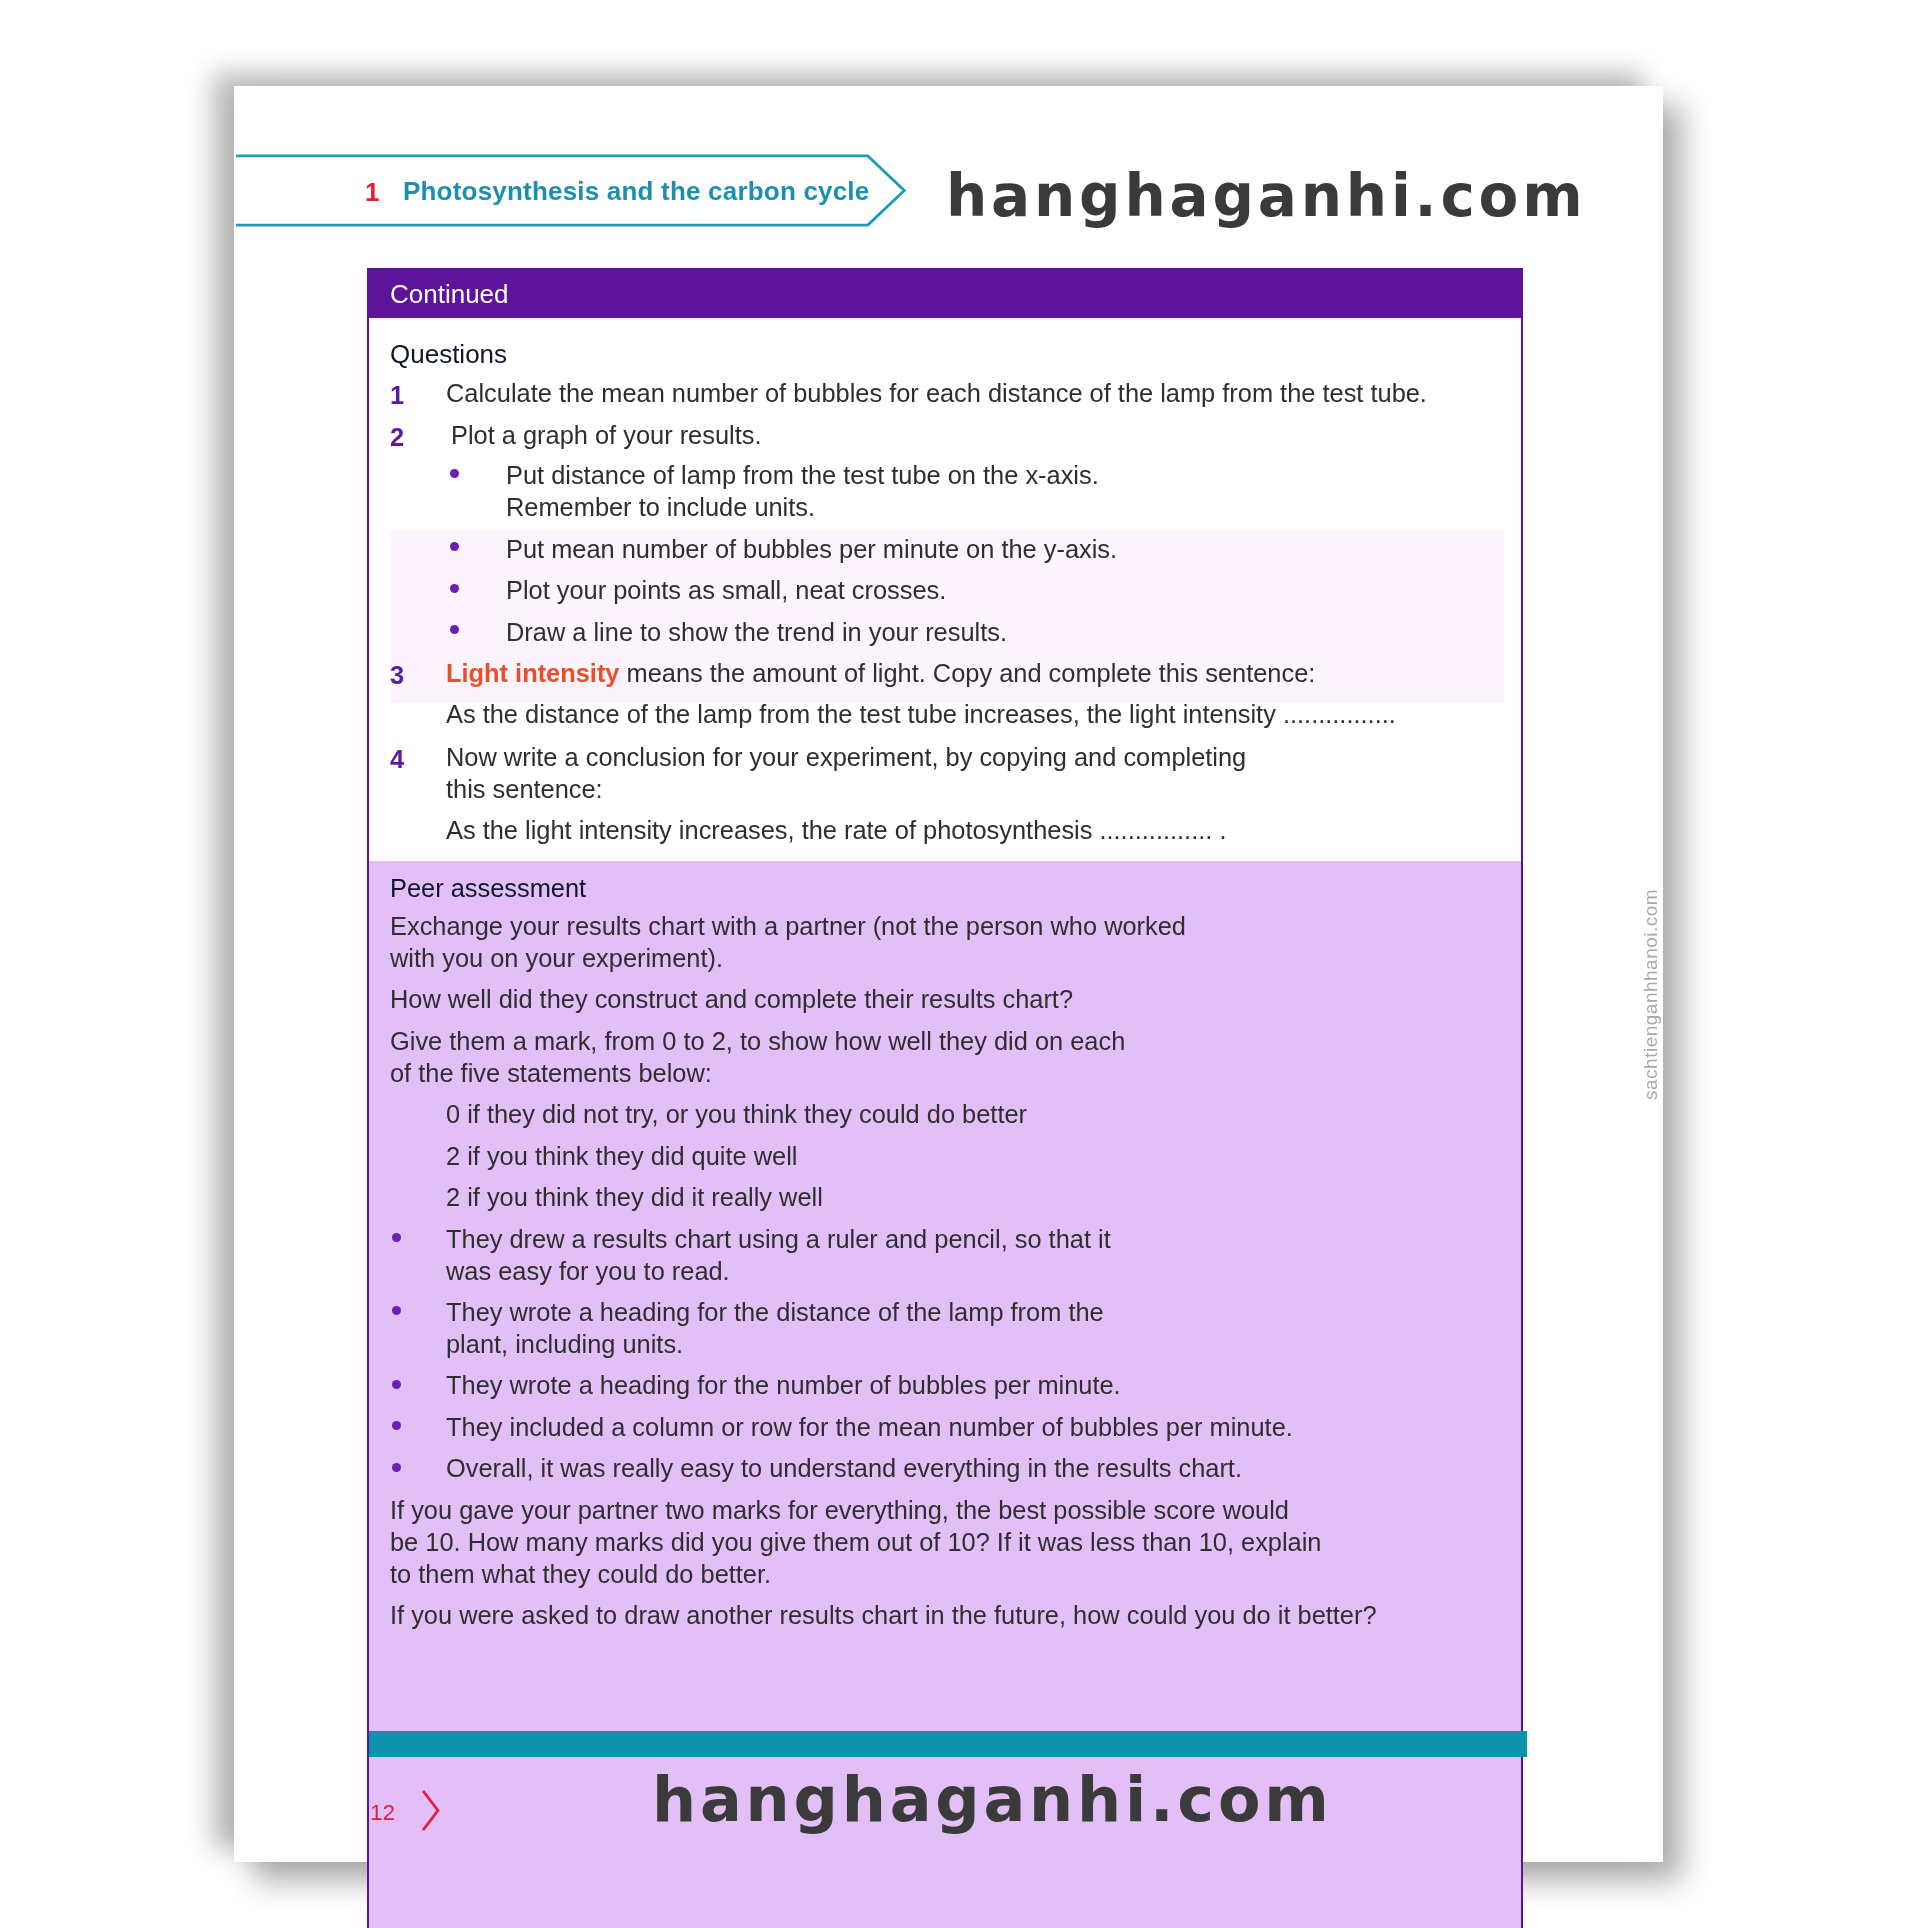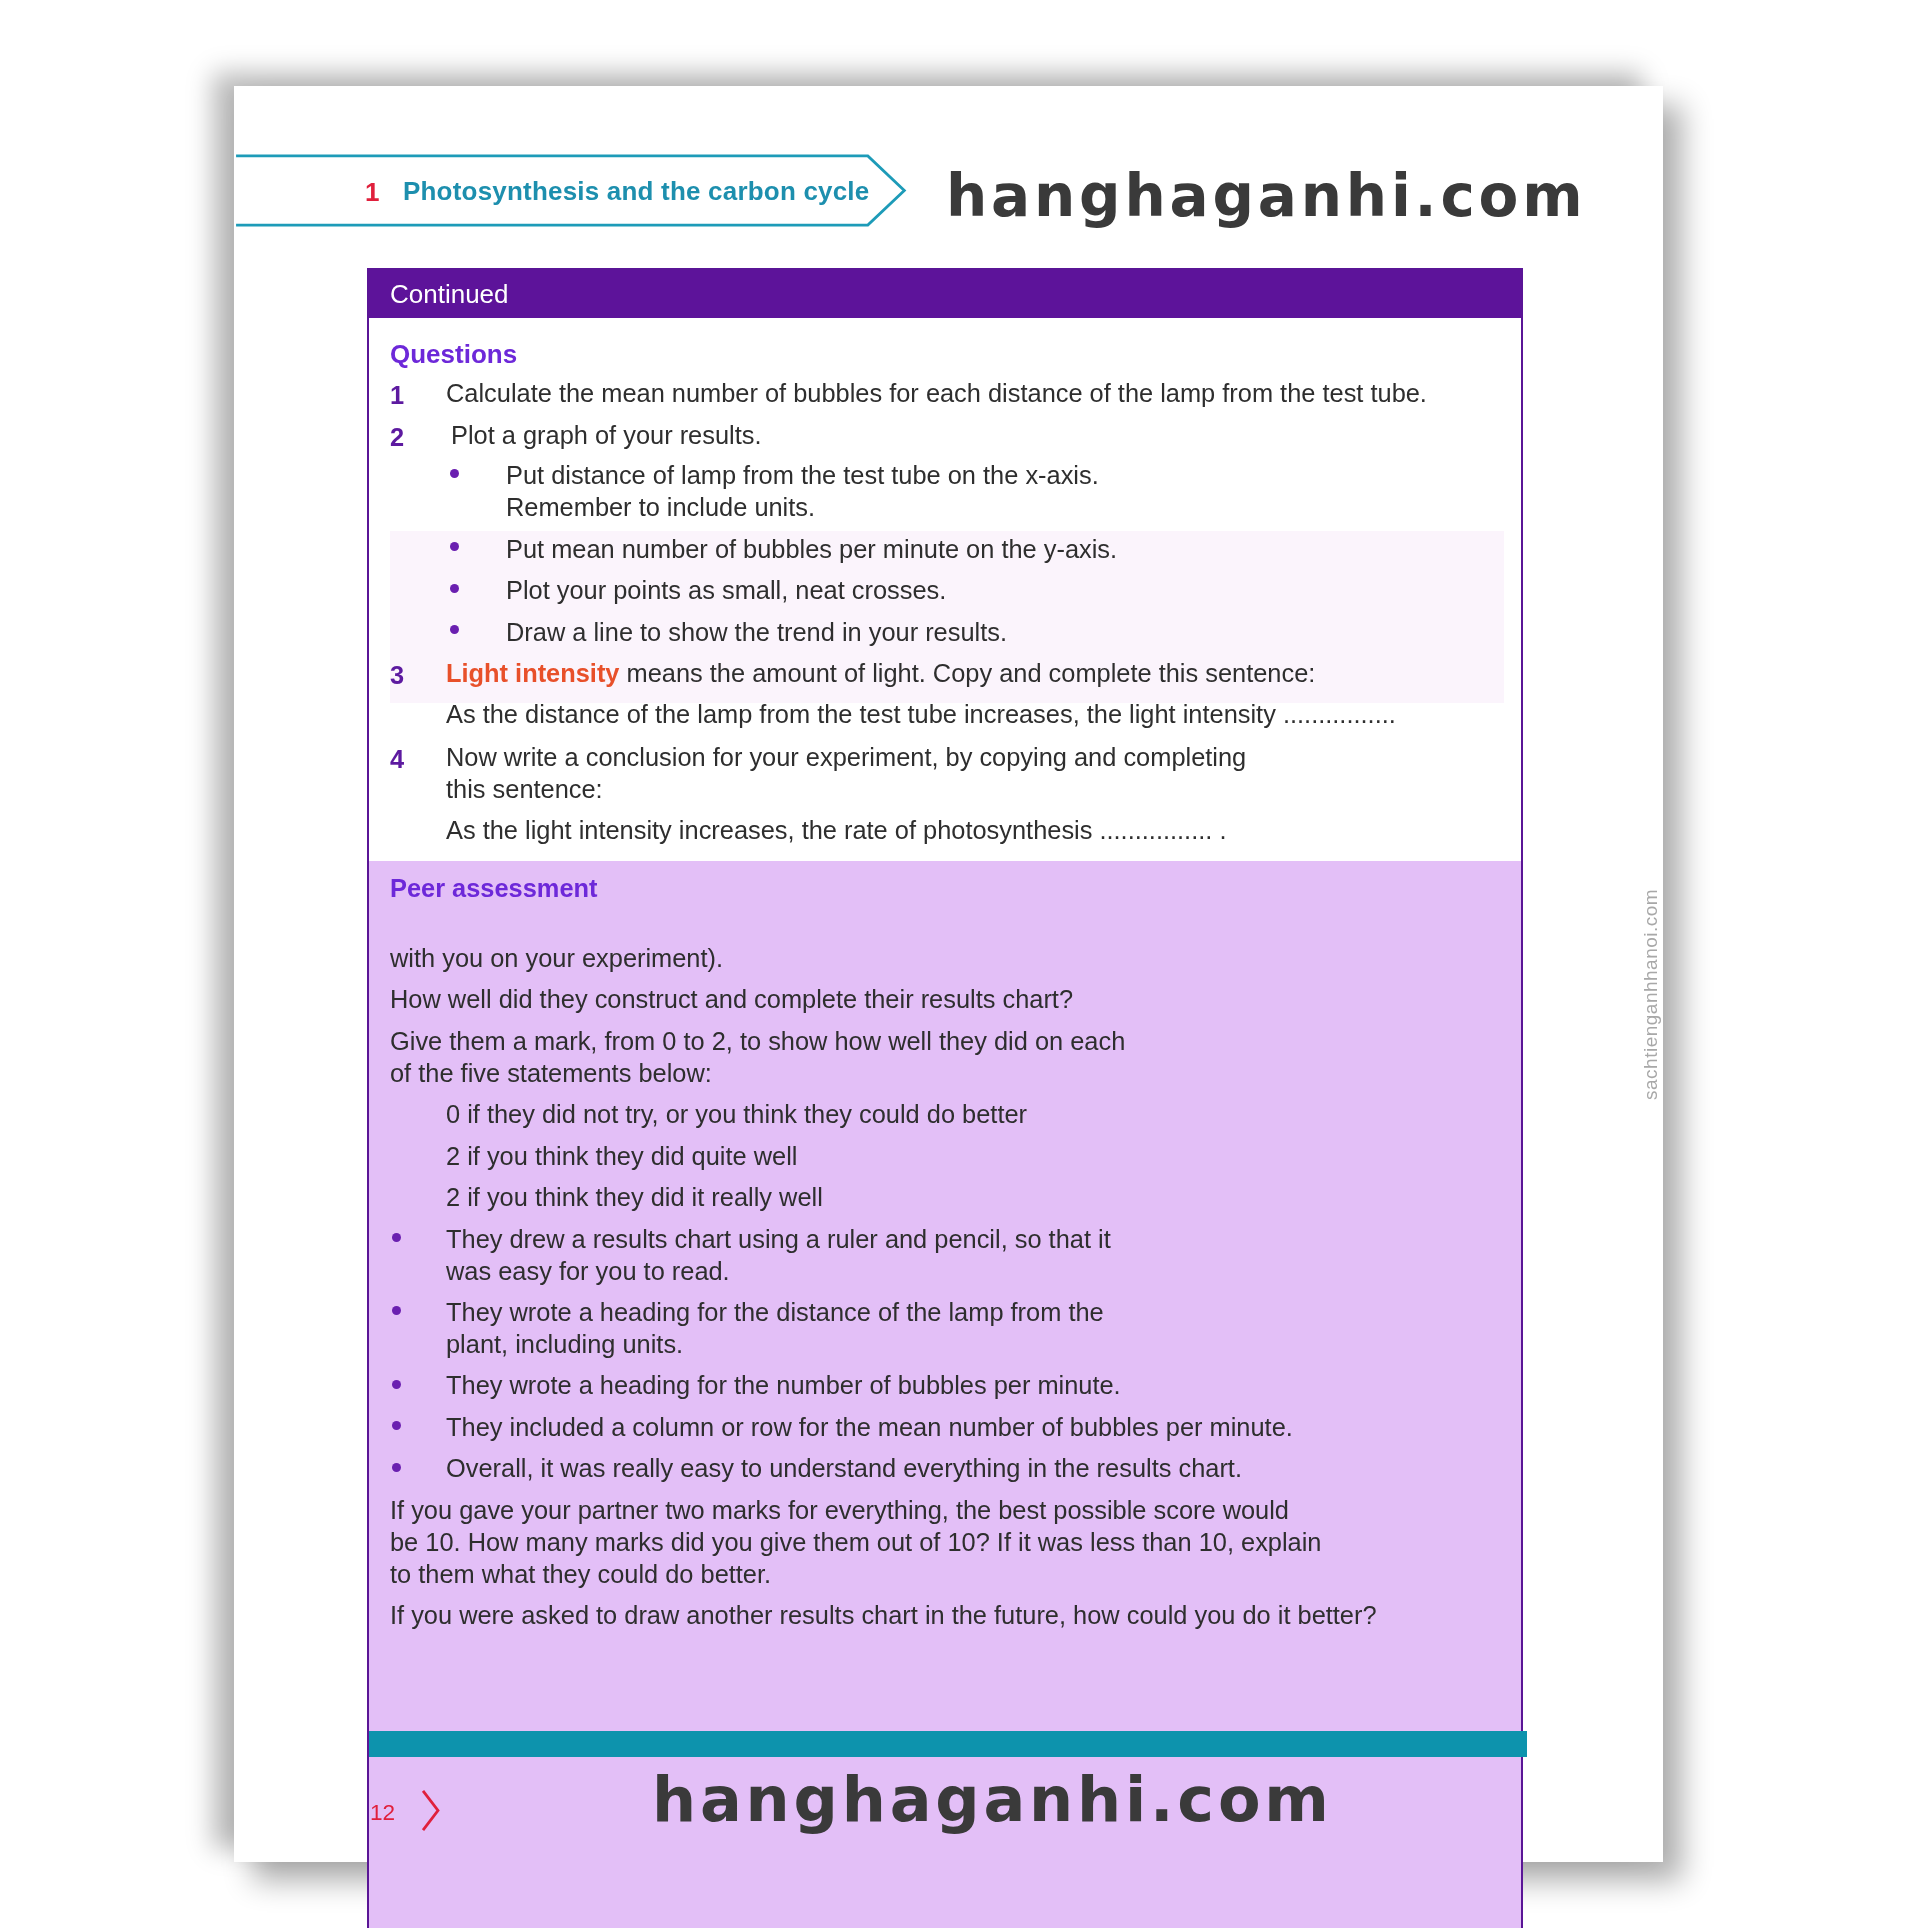--- a/index.html
+++ b/index.html
@@ -50,21 +50,21 @@
     position:absolute; left:21px; top:9.4px; font-size:26px; color:#ffffff;
   }
   .tint-band {
     position:absolute; left:21px; right:17px; top:261px; height:172px; background:#fbf4fc;
   }
   .questions-area { position:absolute; left:0; top:48px; right:0; height:543px; }
   .peer-area {
     position:absolute; left:0; top:591px; right:0; bottom:0; background:#e3bff7;
   }
 
-  .h-purple { color:#6d28d9; font-weight:bold; font-size:25.4px; position:absolute; }
+  .h-purple { color:#0f172a; font-weight:normal; font-size:25.4px; position:absolute; }
   .txt { position:absolute; font-size:25.4px; color:#2e2e2e; line-height:32px; white-space:nowrap; }
   .num { position:absolute; font-size:25.4px; color:#5d1aa0; font-weight:bold; }
   .bullet { position:absolute; width:9.4px; height:9.4px; border-radius:50%; background:#6a1fb0; }
   .key { color:#e8502a; font-weight:bold; }
 
   .teal-bar { position:absolute; left:369px; top:1731px; width:1158px; height:26px; background:#0d93ad; }
   .page-num { position:absolute; left:370px; top:1800px; font-size:22.6px; color:#e0203c; }
   .page-chev { position:absolute; left:420px; top:1789px; width:21px; height:43px; }
 </style>
 </head>
@@ -115,20 +115,21 @@
 
     <span class="num" style="left:21px; top:427px;">4</span>
     <span class="txt" style="left:77px; top:423px;">Now write a conclusion for your experiment, by copying and completing</span>
     <span class="txt" style="left:77px; top:455px;">this sentence:</span>
     <span class="txt" style="left:77px; top:496px;">As the light intensity increases, the rate of photosynthesis ................ .</span>
   </div>
 
   <div class="peer-area">
     <span class="h-purple" style="left:21px; top:13px;">Peer assessment</span>
 
+    <span class="txt" style="left:21px; top:49px;">Exchange your results chart with a partner (not the person who worked</span>
     <span class="txt" style="left:21px; top:81px;">with you on your experiment).</span>
 
     <span class="txt" style="left:21px; top:122px;">How well did they construct and complete their results chart?</span>
 
     <span class="txt" style="left:21px; top:164px;">Give them a mark, from 0 to 2, to show how well they did on each</span>
     <span class="txt" style="left:21px; top:196px;">of the five statements below:</span>
 
     <span class="txt" style="left:77px; top:237px;">0 if they did not try, or you think they could do better</span>
     <span class="txt" style="left:77px; top:279px;">2 if you think they did quite well</span>
     <span class="txt" style="left:77px; top:320px;">2 if you think they did it really well</span>

